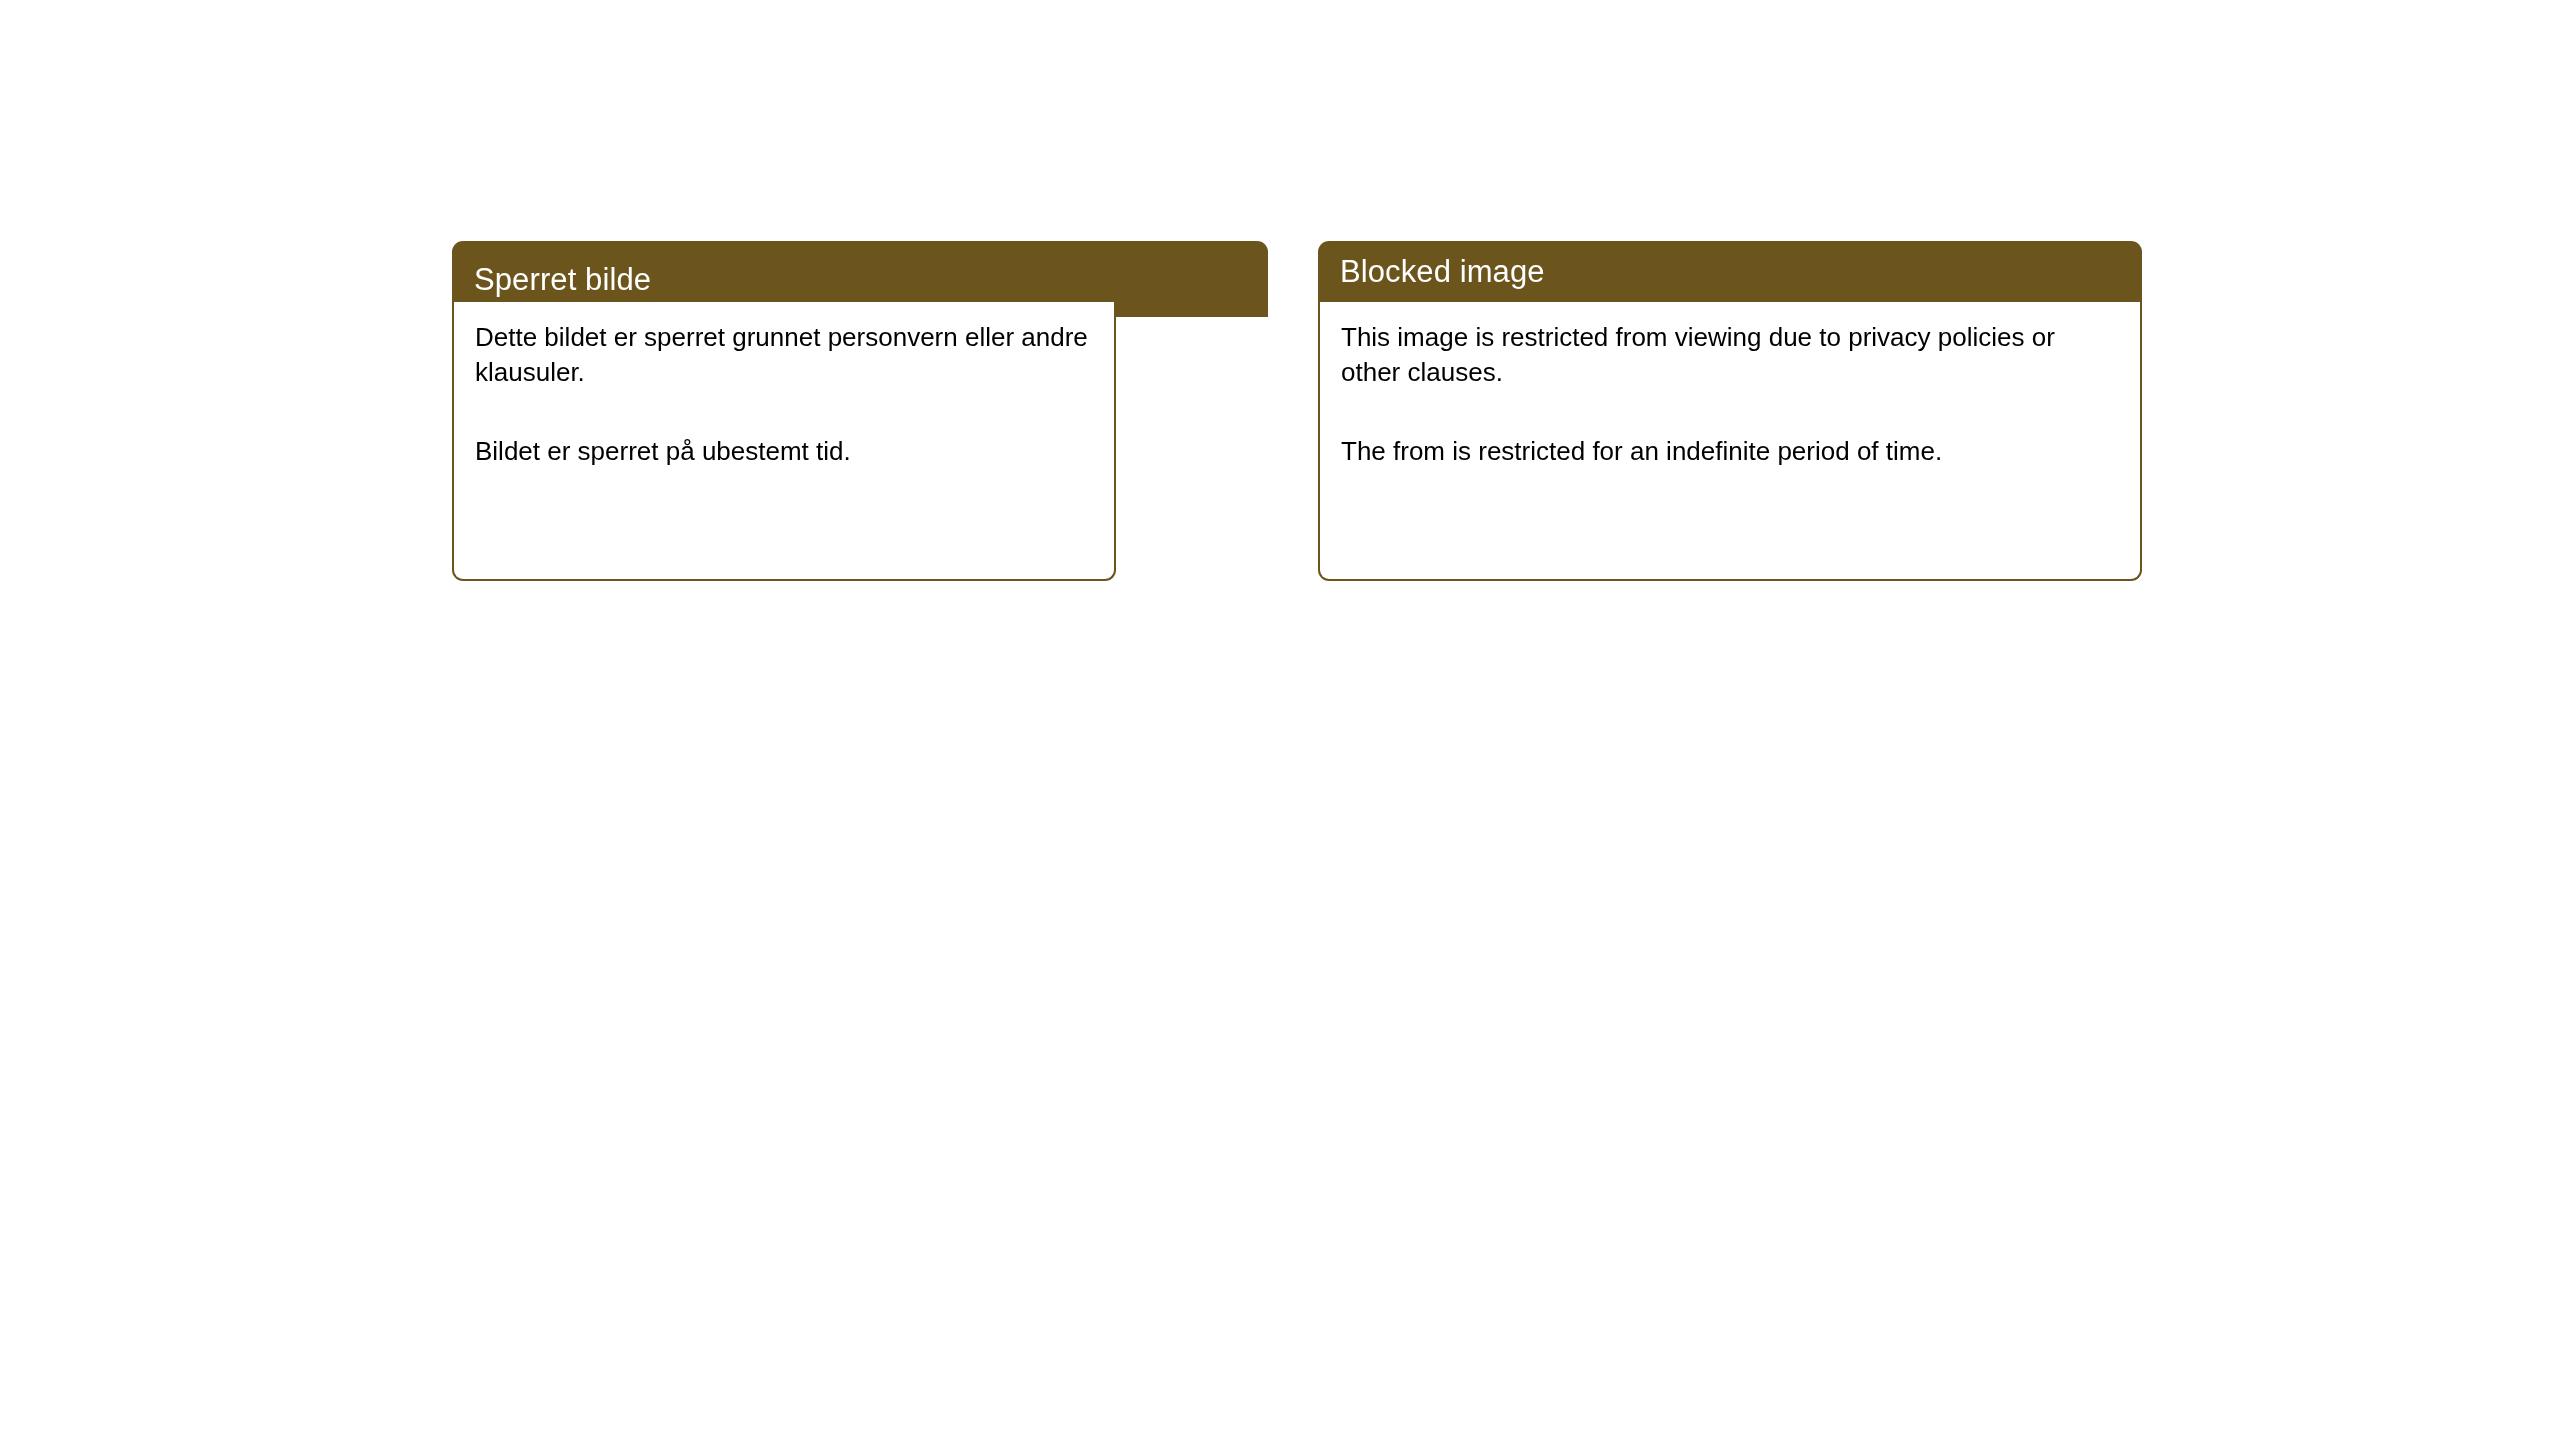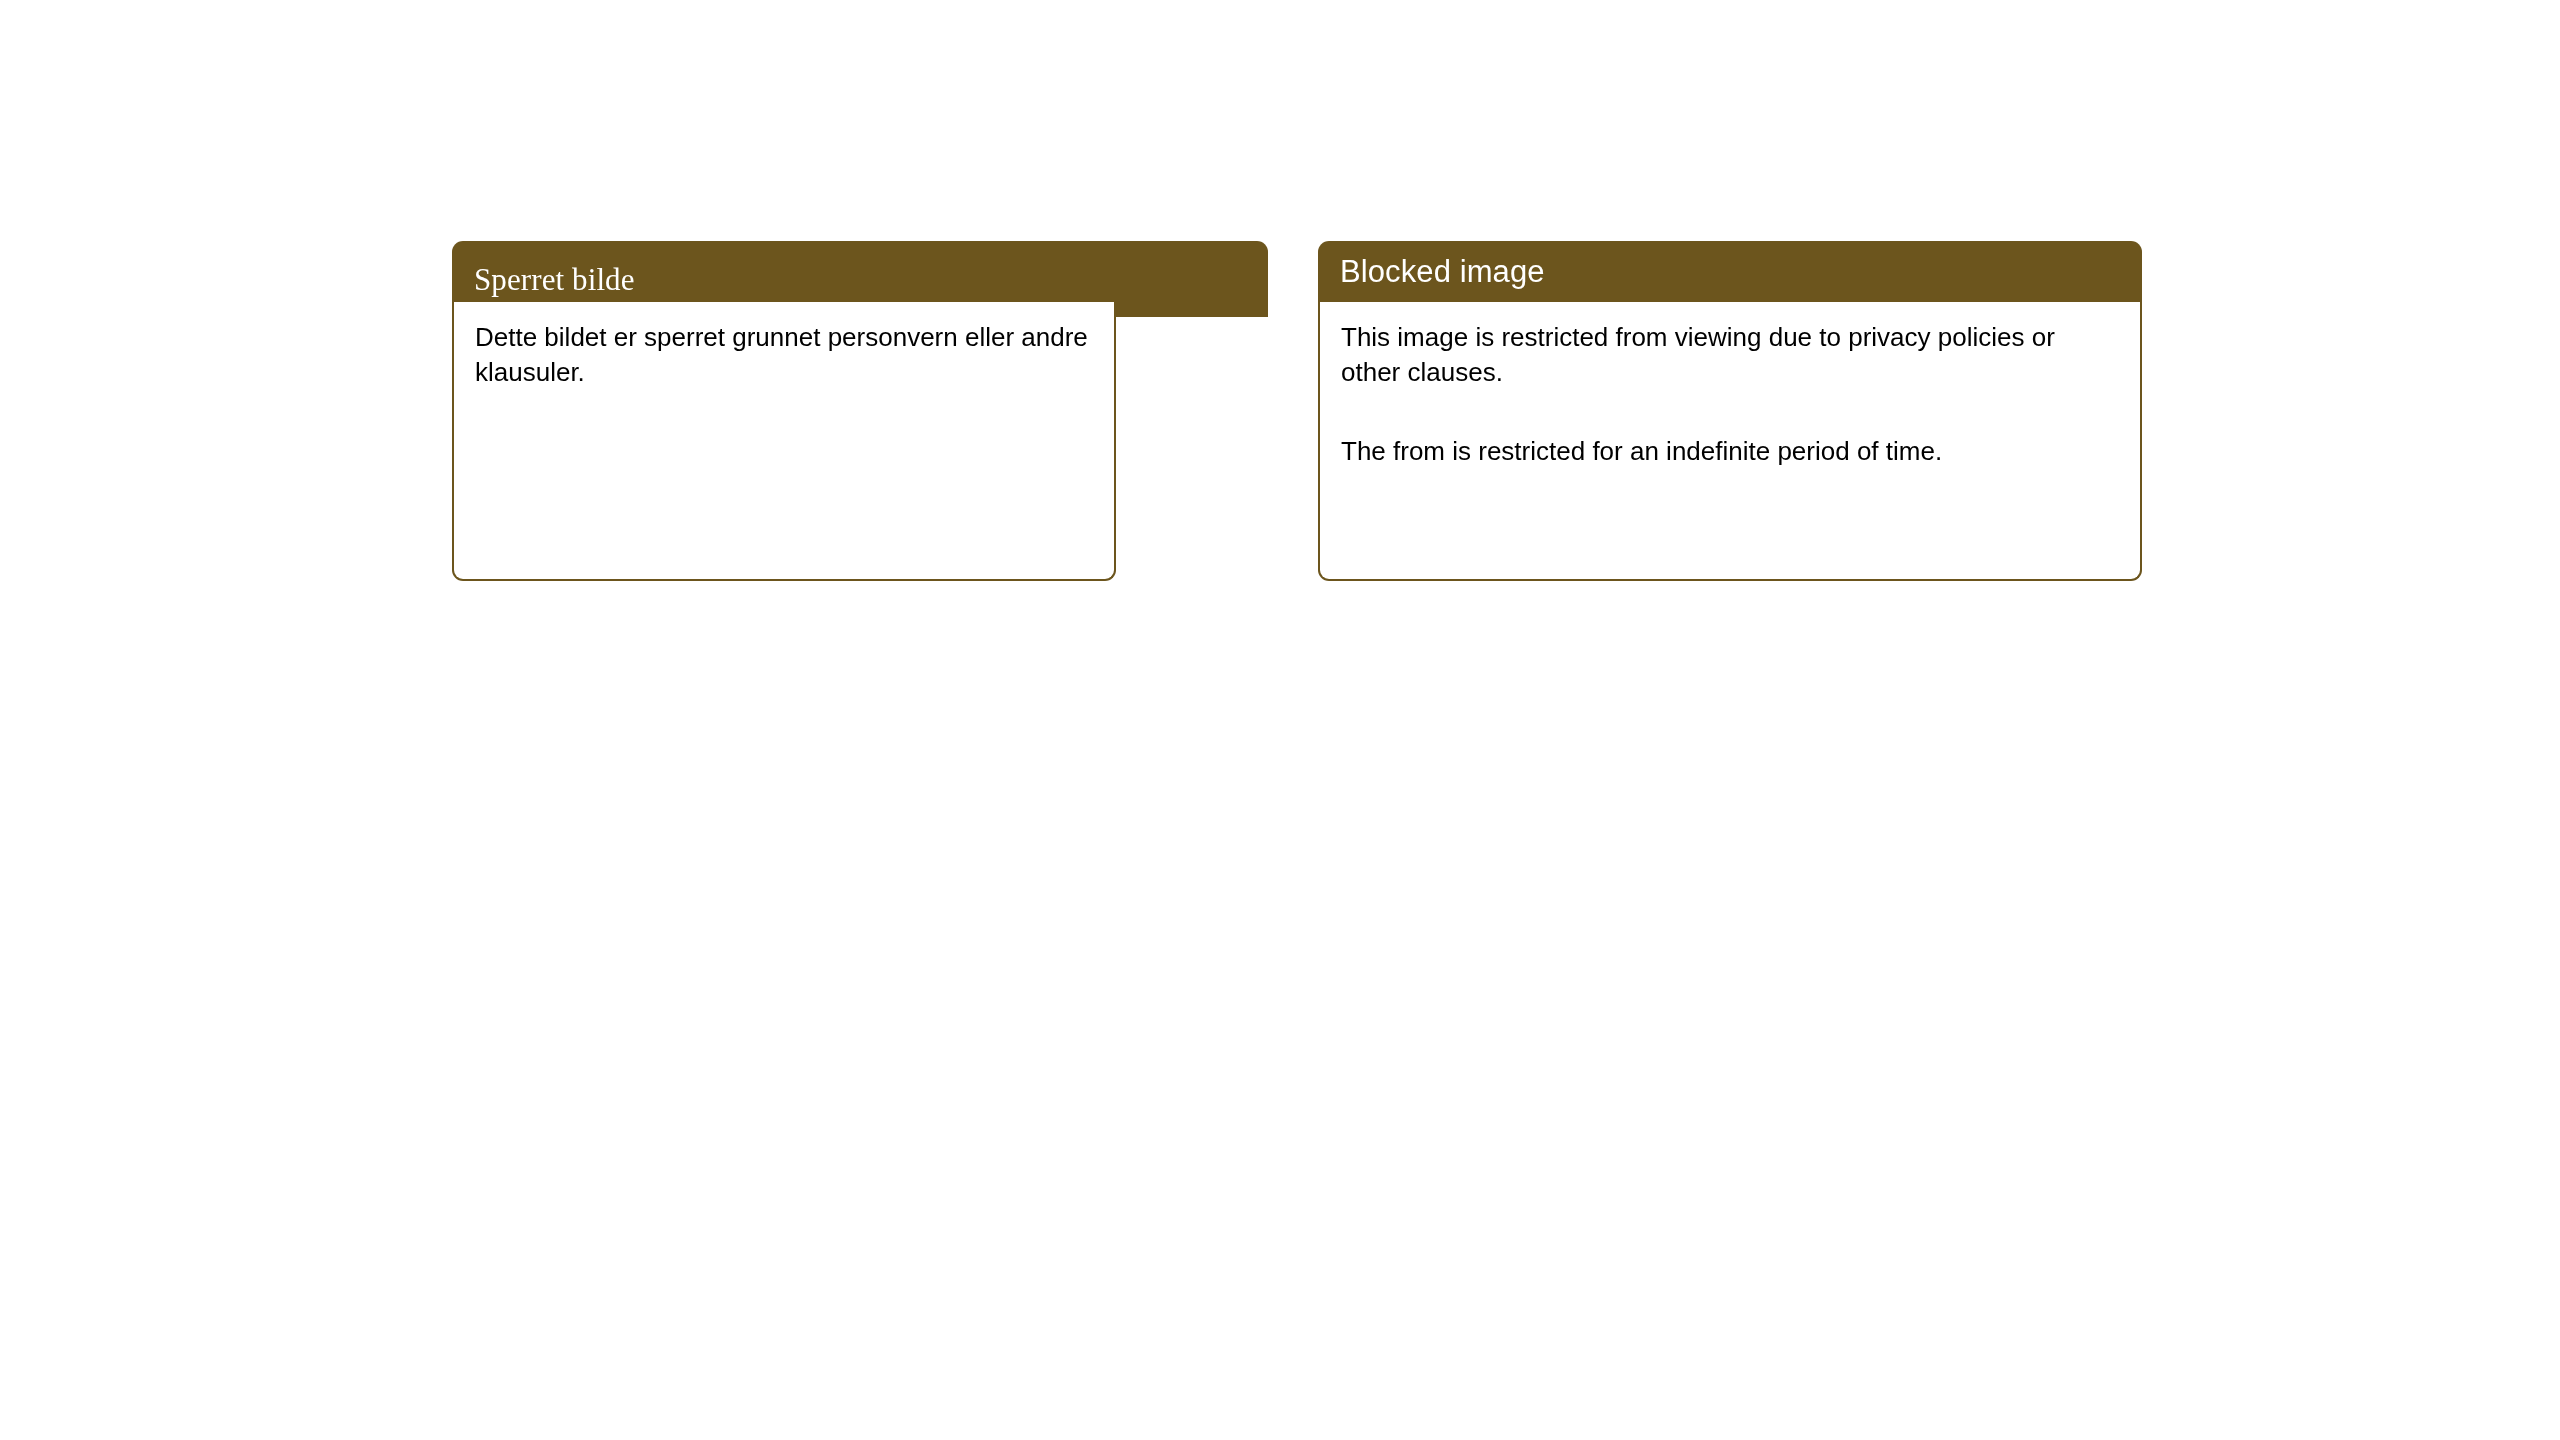--- a/index.html
+++ b/index.html
@@ -77,21 +77,20 @@
   
   #card-blocked-no {
     left: 452px;
     top: 241px;
     width: 816px;
     height: 340px;
   }
   #card-blocked-no .card-header {
     width: 816px;
     height: 76px;
-    font-family: Liberation Serif, serif;
   }
   #card-blocked-no .card-body {
     left: 0;
     top: 61px;
     width: 664px;
     height: 279px;
   }
   #card-blocked-no .card-paragraph {
     width: 700px;
   }
@@ -122,20 +121,21 @@
 <body>
 
 <div class="stage">
 
   <div class="card" id="card-blocked-no">
     <div class="card-header">
       <span class="card-title">Sperret bilde</span>
     </div>
     <div class="card-body">
       <p class="card-paragraph">Dette bildet er sperret grunnet personvern eller andre klausuler.</p>
+      <p class="card-paragraph">Bildet er sperret på ubestemt tid.</p>
     </div>
   </div>
 
   <div class="card" id="card-blocked-en">
     <div class="card-header">
       <span class="card-title">Blocked image</span>
     </div>
     <div class="card-body">
       <p class="card-paragraph">This image is restricted from viewing due to privacy policies or other clauses.</p>
       <p class="card-paragraph">The from is restricted for an indefinite period of time.</p>

